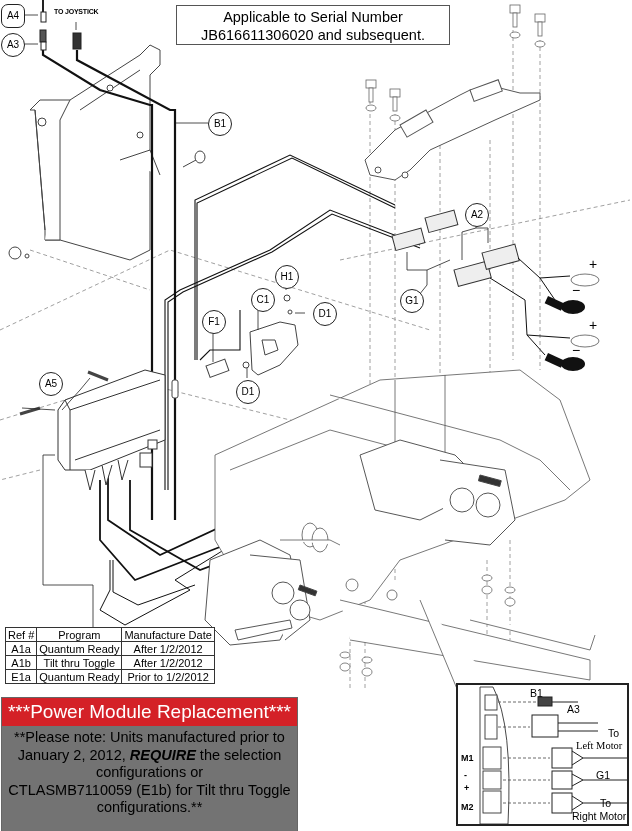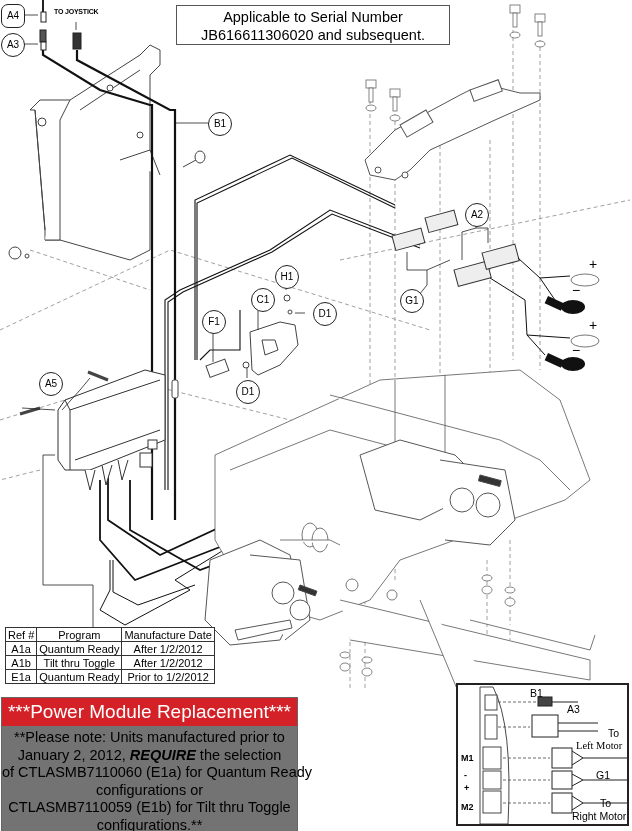--- a/index.html
+++ b/index.html
@@ -269,21 +269,20 @@
       <td>Prior to 1/2/2012</td>
     </tr>
   </tbody>
 </table>
 
 <div class="notice">
   <div class="notice-title" style="background: rgb(212, 33, 39);">***Power Module Replacement***</div>
   <div class="notice-body">
     <div>**Please note: Units manufactured prior to</div>
     <div><span>January 2, 2012, </span><b>REQUIRE</b><span> the selection</span></div>
-    <div>of CTLASMB7110060 (E1a) for Quantum Ready</div>
     <div>configurations or</div>
     <div>CTLASMB7110059 (E1b) for Tilt thru Toggle</div>
     <div>configurations.**</div>
   </div>
 </div>
 
 <div class="inset">
   <svg width="169" height="139" viewBox="0 0 169 139" style="position:absolute;left:0;top:0;">
     <g fill="#fff" stroke="#333" stroke-width="0.9">
       <path d="M22,2 L35,2 Q55,40 50,139 L22,139 Z"></path>

